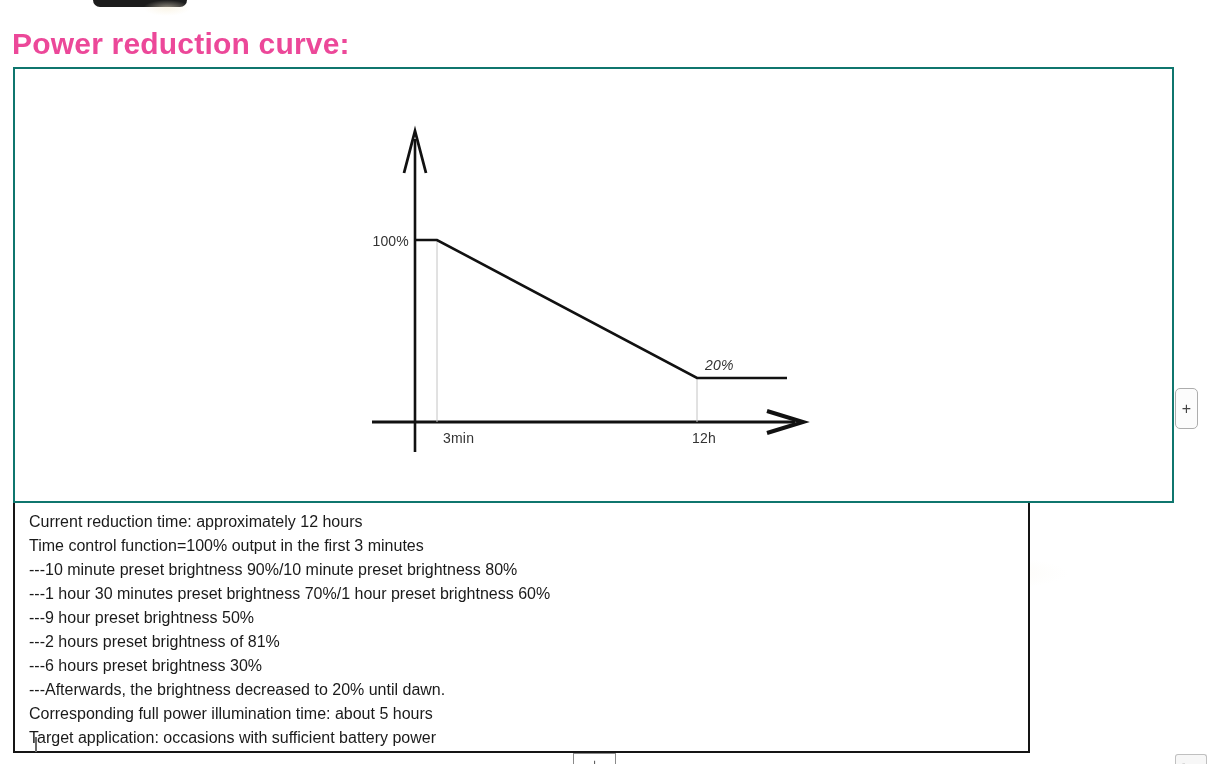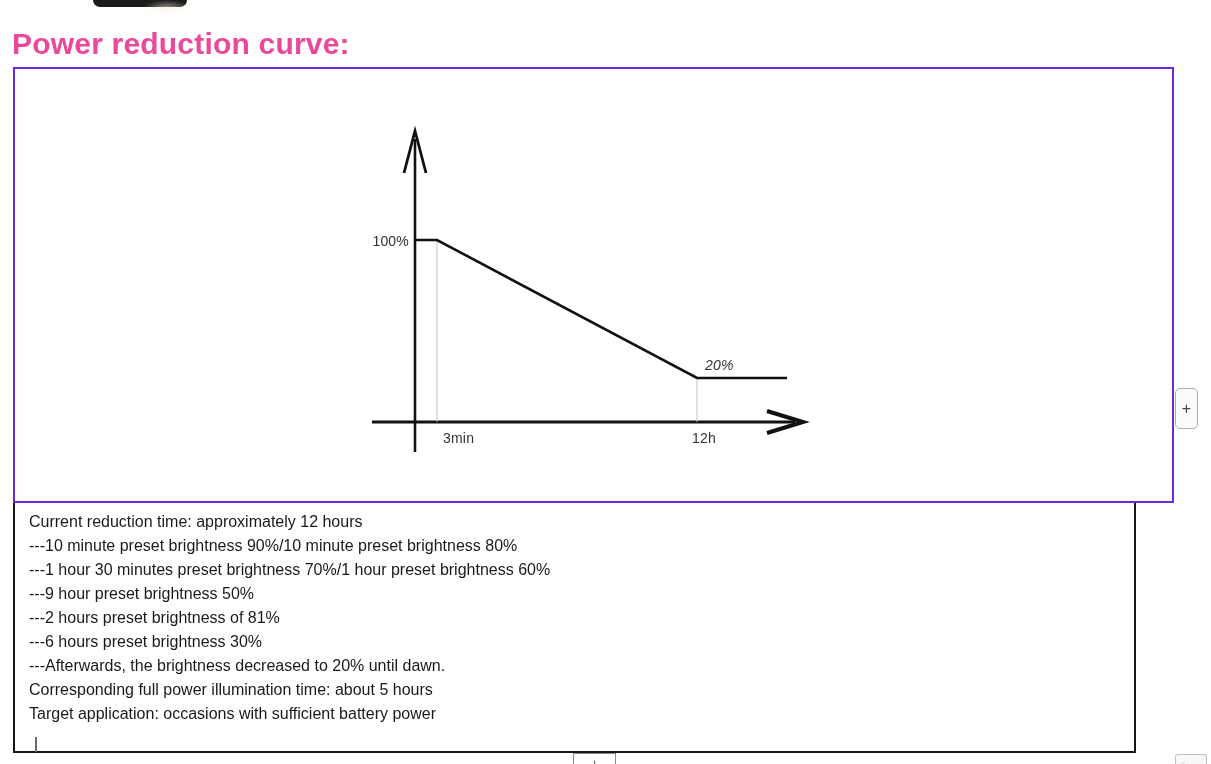--- a/index.html
+++ b/index.html
@@ -28,37 +28,37 @@
 
   .page-title {
     position: absolute; left: 12px; top: 27px;
     font-size: 30px; font-weight: bold; color: #ec4899;
     letter-spacing: 0.2px;
   }
 
   .chart-box {
     position: absolute; left: 13px; top: 67px;
     width: 1161px; height: 436px;
-    border: 2px solid #6d28d9;
+    border: 2px solid #0f766e;
     background: #ffffff;
   }
   .chart-box svg { position: absolute; left: 0; top: 0; }
 
   .chart-label {
     position: absolute; font-size: 14px; color: #333;
     letter-spacing: 0.2px; white-space: nowrap;
   }
   .lbl-100 { left: 348px; top: 164px; width: 46px; text-align: right; }
   .lbl-20  { left: 690px; top: 288px; font-style: italic; }
   .lbl-3min { left: 428px; top: 361px; }
   .lbl-12h  { left: 677px; top: 361px; }
 
   .notes-box {
     position: absolute; left: 13px; top: 503px;
-    width: 1123px; height: 250px;
+    width: 1017px; height: 250px;
     border: 2px solid #151515; border-top: none;
     background: #ffffff;
     padding: 7px 10px 0 14px;
   }
   .notes-line {
     font-size: 16px; line-height: 24px; color: #1a1a1a;
     white-space: nowrap;
   }
 
   .text-cursor {
@@ -125,20 +125,21 @@
     <polyline points="400,171 422,171 682,309 772,309" fill="none" stroke="#111" stroke-width="2.6"></polyline>
   </svg>
   <span class="chart-label lbl-100">100%</span>
   <span class="chart-label lbl-20">20%</span>
   <span class="chart-label lbl-3min">3min</span>
   <span class="chart-label lbl-12h">12h</span>
 </div>
 
 <div class="notes-box">
   <div class="notes-line">Current reduction time: approximately 12 hours</div>
+  <div class="notes-line">Time control function=100% output in the first 3 minutes</div>
   <div class="notes-line">---10 minute preset brightness 90%/10 minute preset brightness 80%</div>
   <div class="notes-line">---1 hour 30 minutes preset brightness 70%/1 hour preset brightness 60%</div>
   <div class="notes-line">---9 hour preset brightness 50%</div>
   <div class="notes-line">---2 hours preset brightness of 81%</div>
   <div class="notes-line">---6 hours preset brightness 30%</div>
   <div class="notes-line">---Afterwards, the brightness decreased to 20% until dawn.</div>
   <div class="notes-line">Corresponding full power illumination time: about 5 hours</div>
   <div class="notes-line">Target application: occasions with sufficient battery power</div>
 </div>
 

